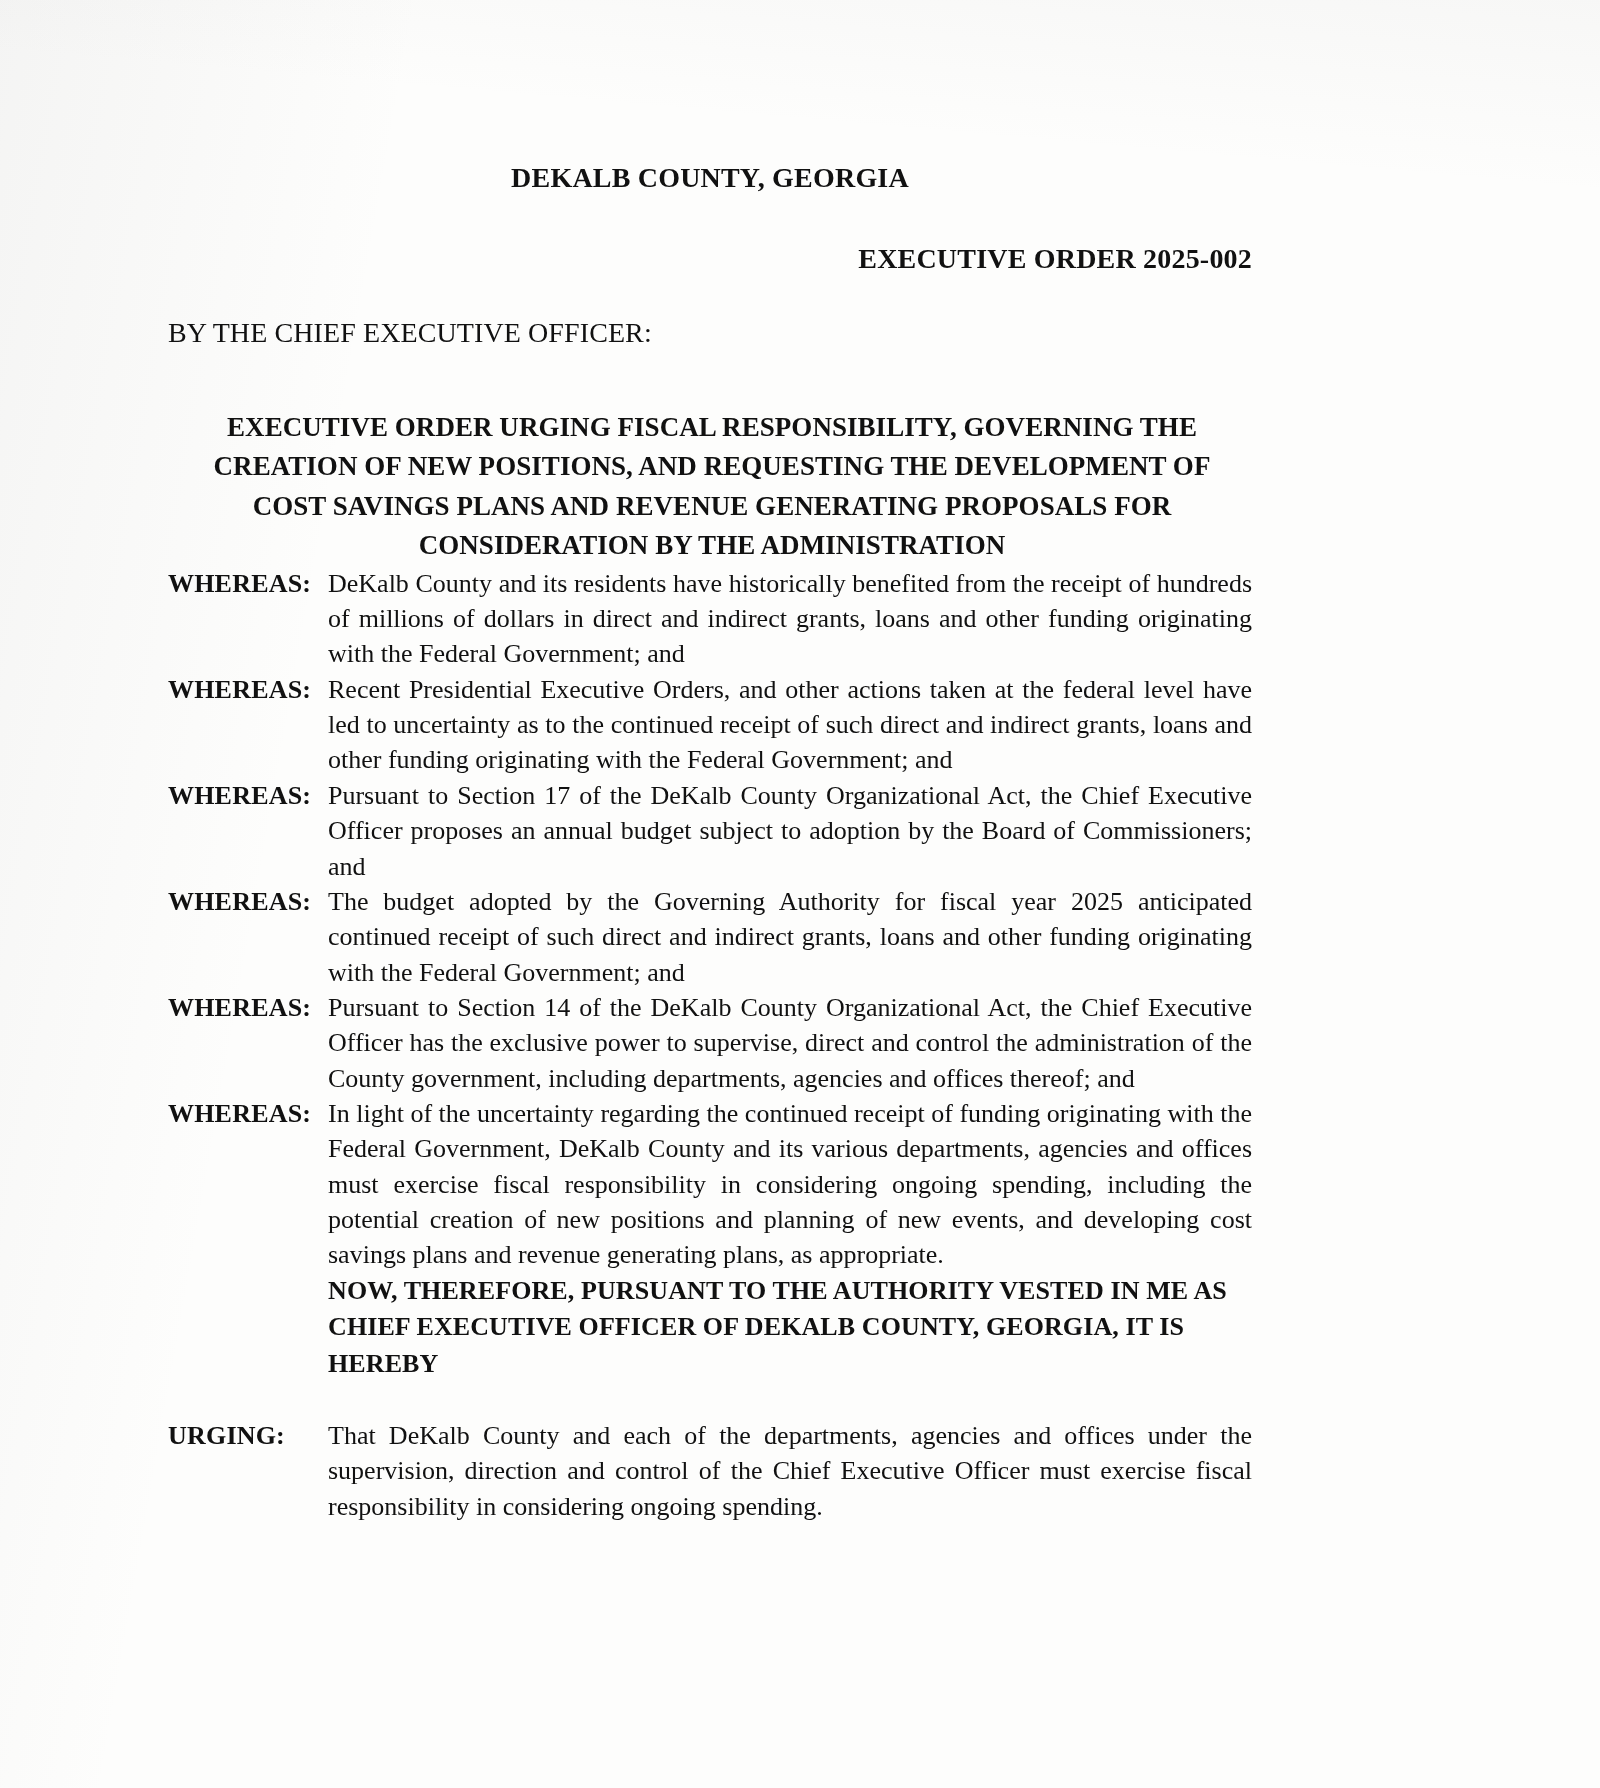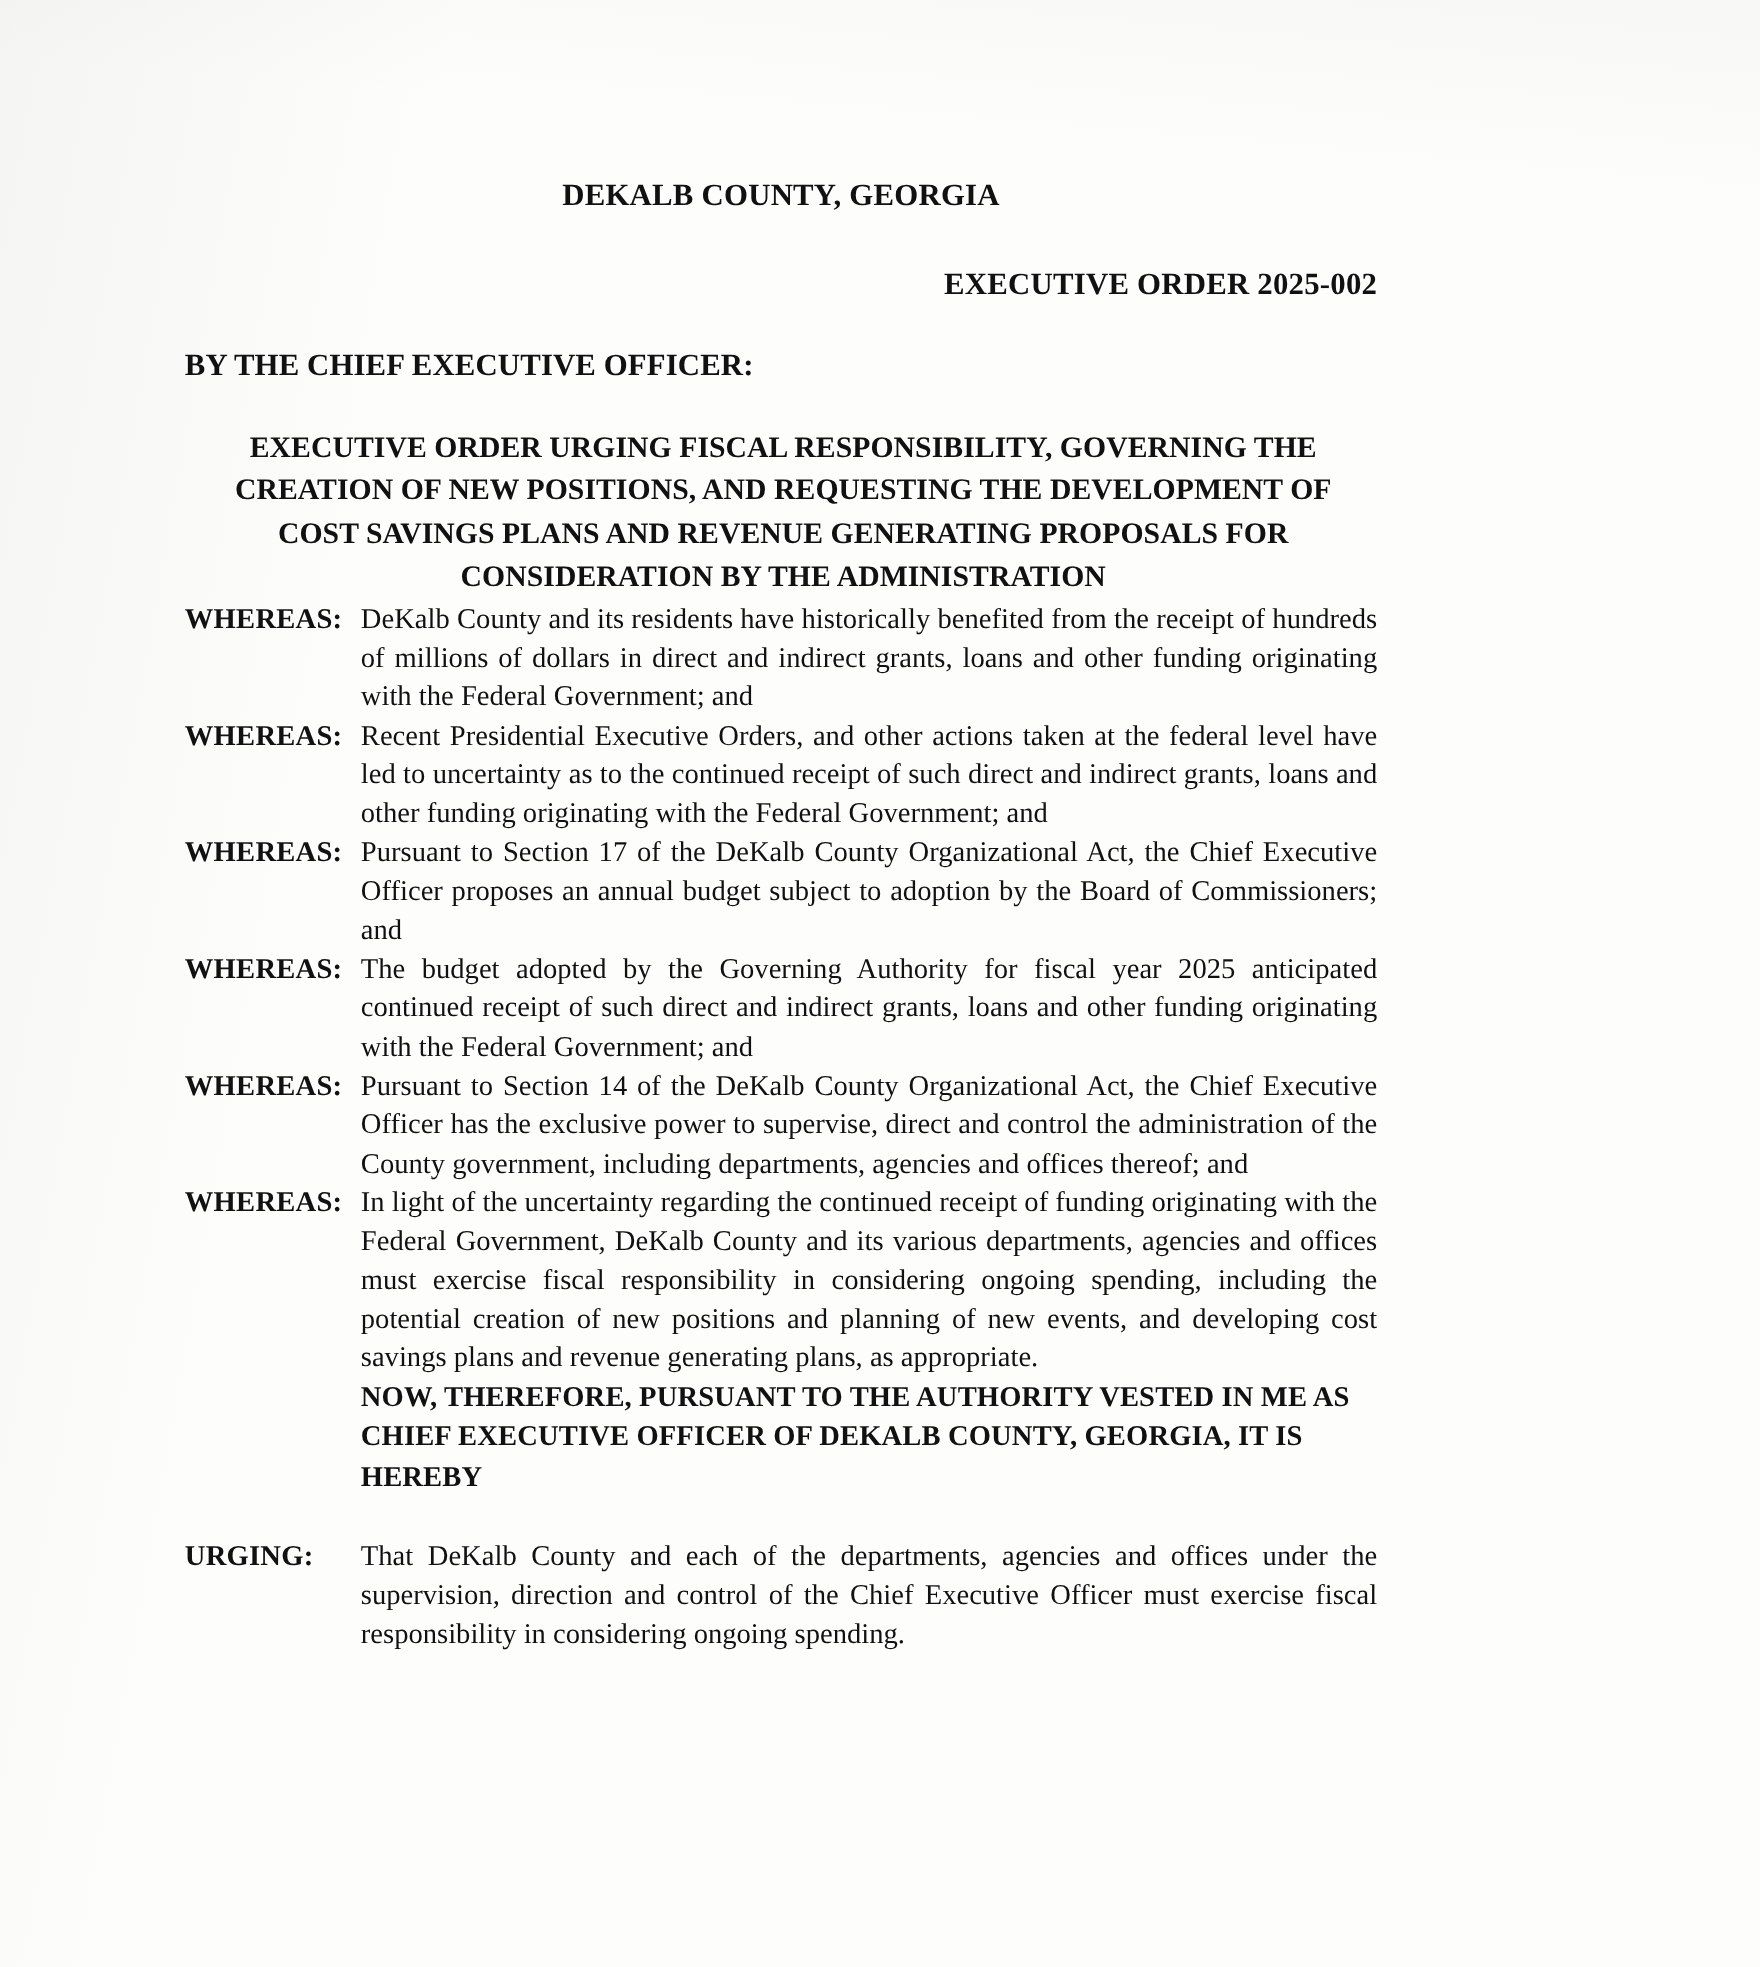--- a/index.html
+++ b/index.html
@@ -50,33 +50,33 @@
     font-weight: bold;
     font-size: 28px;
     letter-spacing: 0.2px;
     margin: 0;
     padding: 0;
   }
   .title-line-1 { margin-top: 162px; }
   .title-line-2 { margin-top: 49px; text-align: right; }
 
   .by-line {
-    font-weight: bold;
+    font-weight: normal;
     font-size: 28px;
     text-align: left;
     margin-top: 42px;
     letter-spacing: 0.1px;
   }
 
   .order-heading {
     font-weight: bold;
     font-size: 27px;
     text-align: center;
     line-height: 1.46;
-    margin-top: 38px;
+    margin-top: 59px;
     margin-left: 42px;
     margin-right: 38px;
     letter-spacing: 0.05px;
   }
 
   
   .clause {
     display: flex;
     align-items: flex-start;
   }

